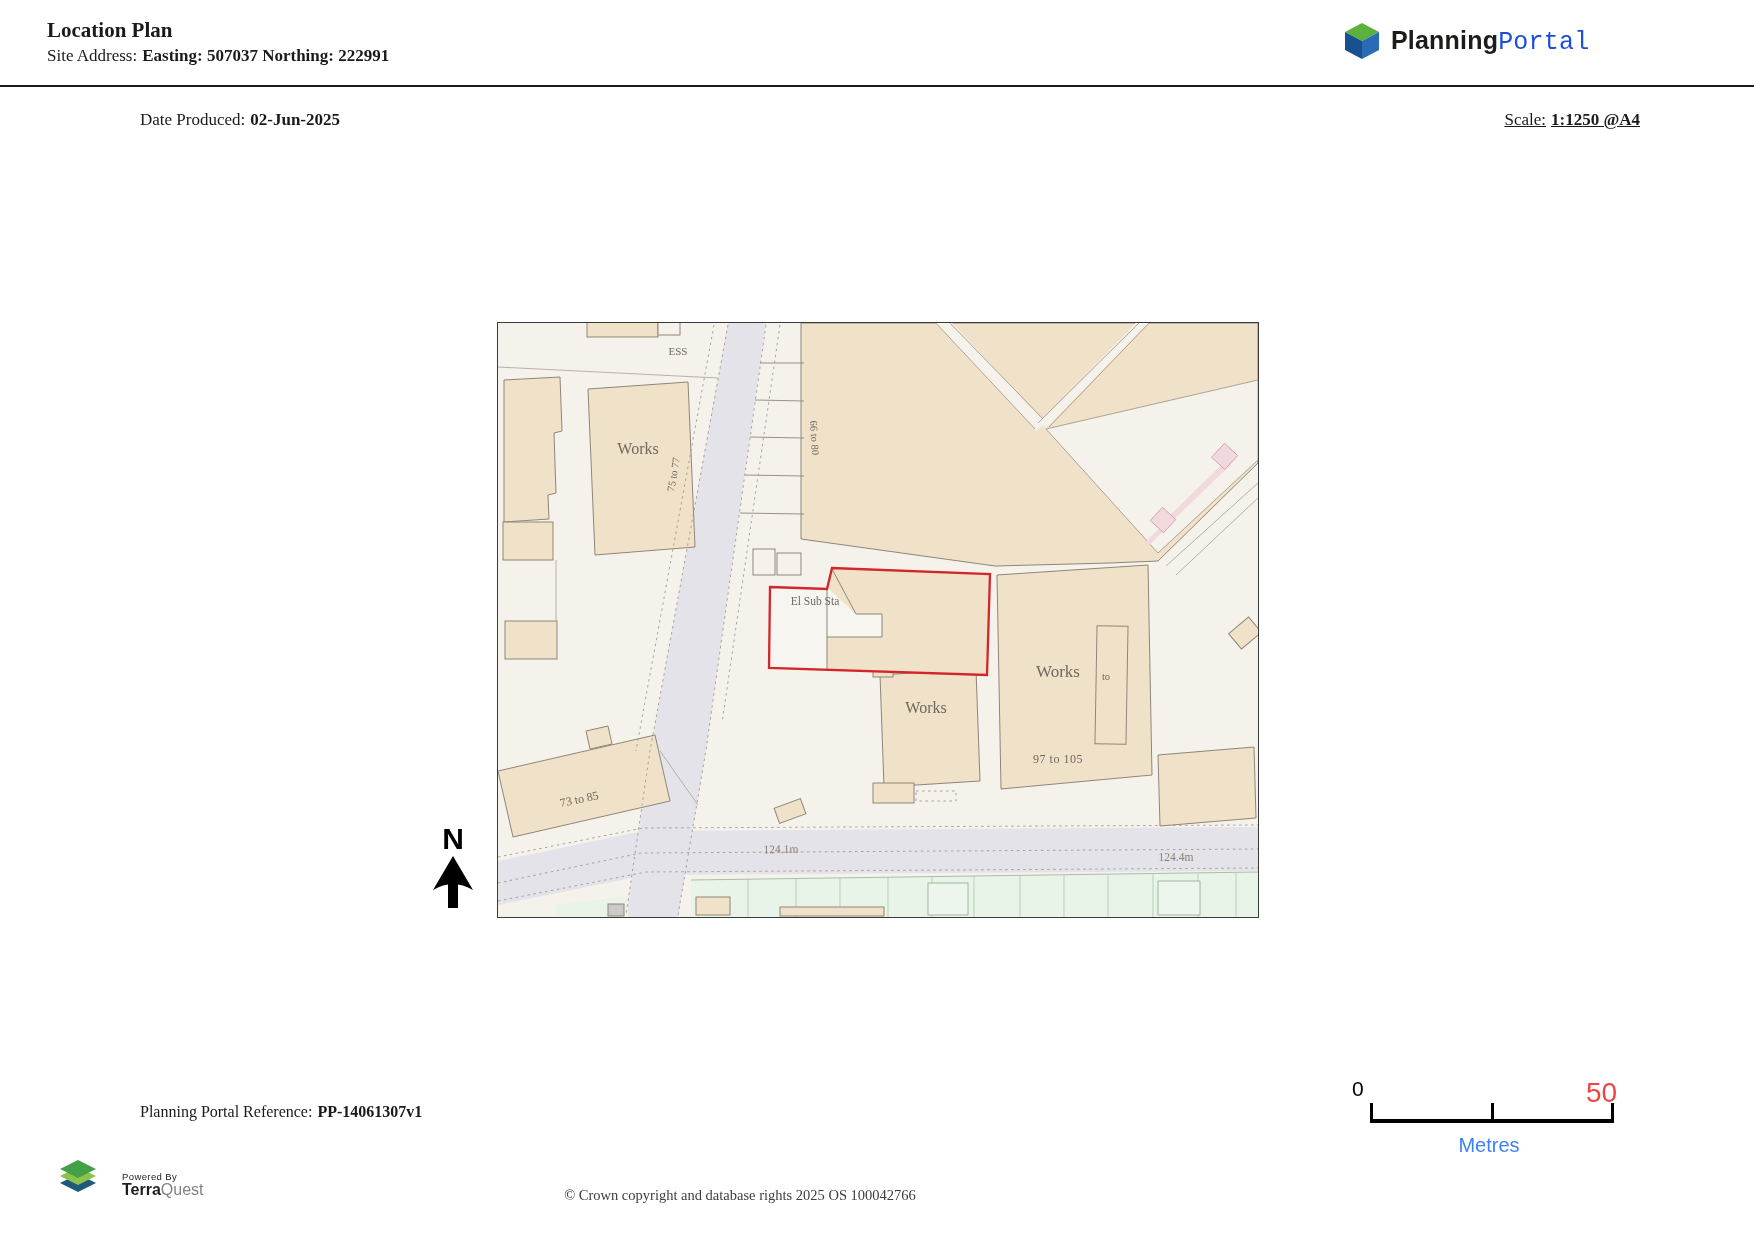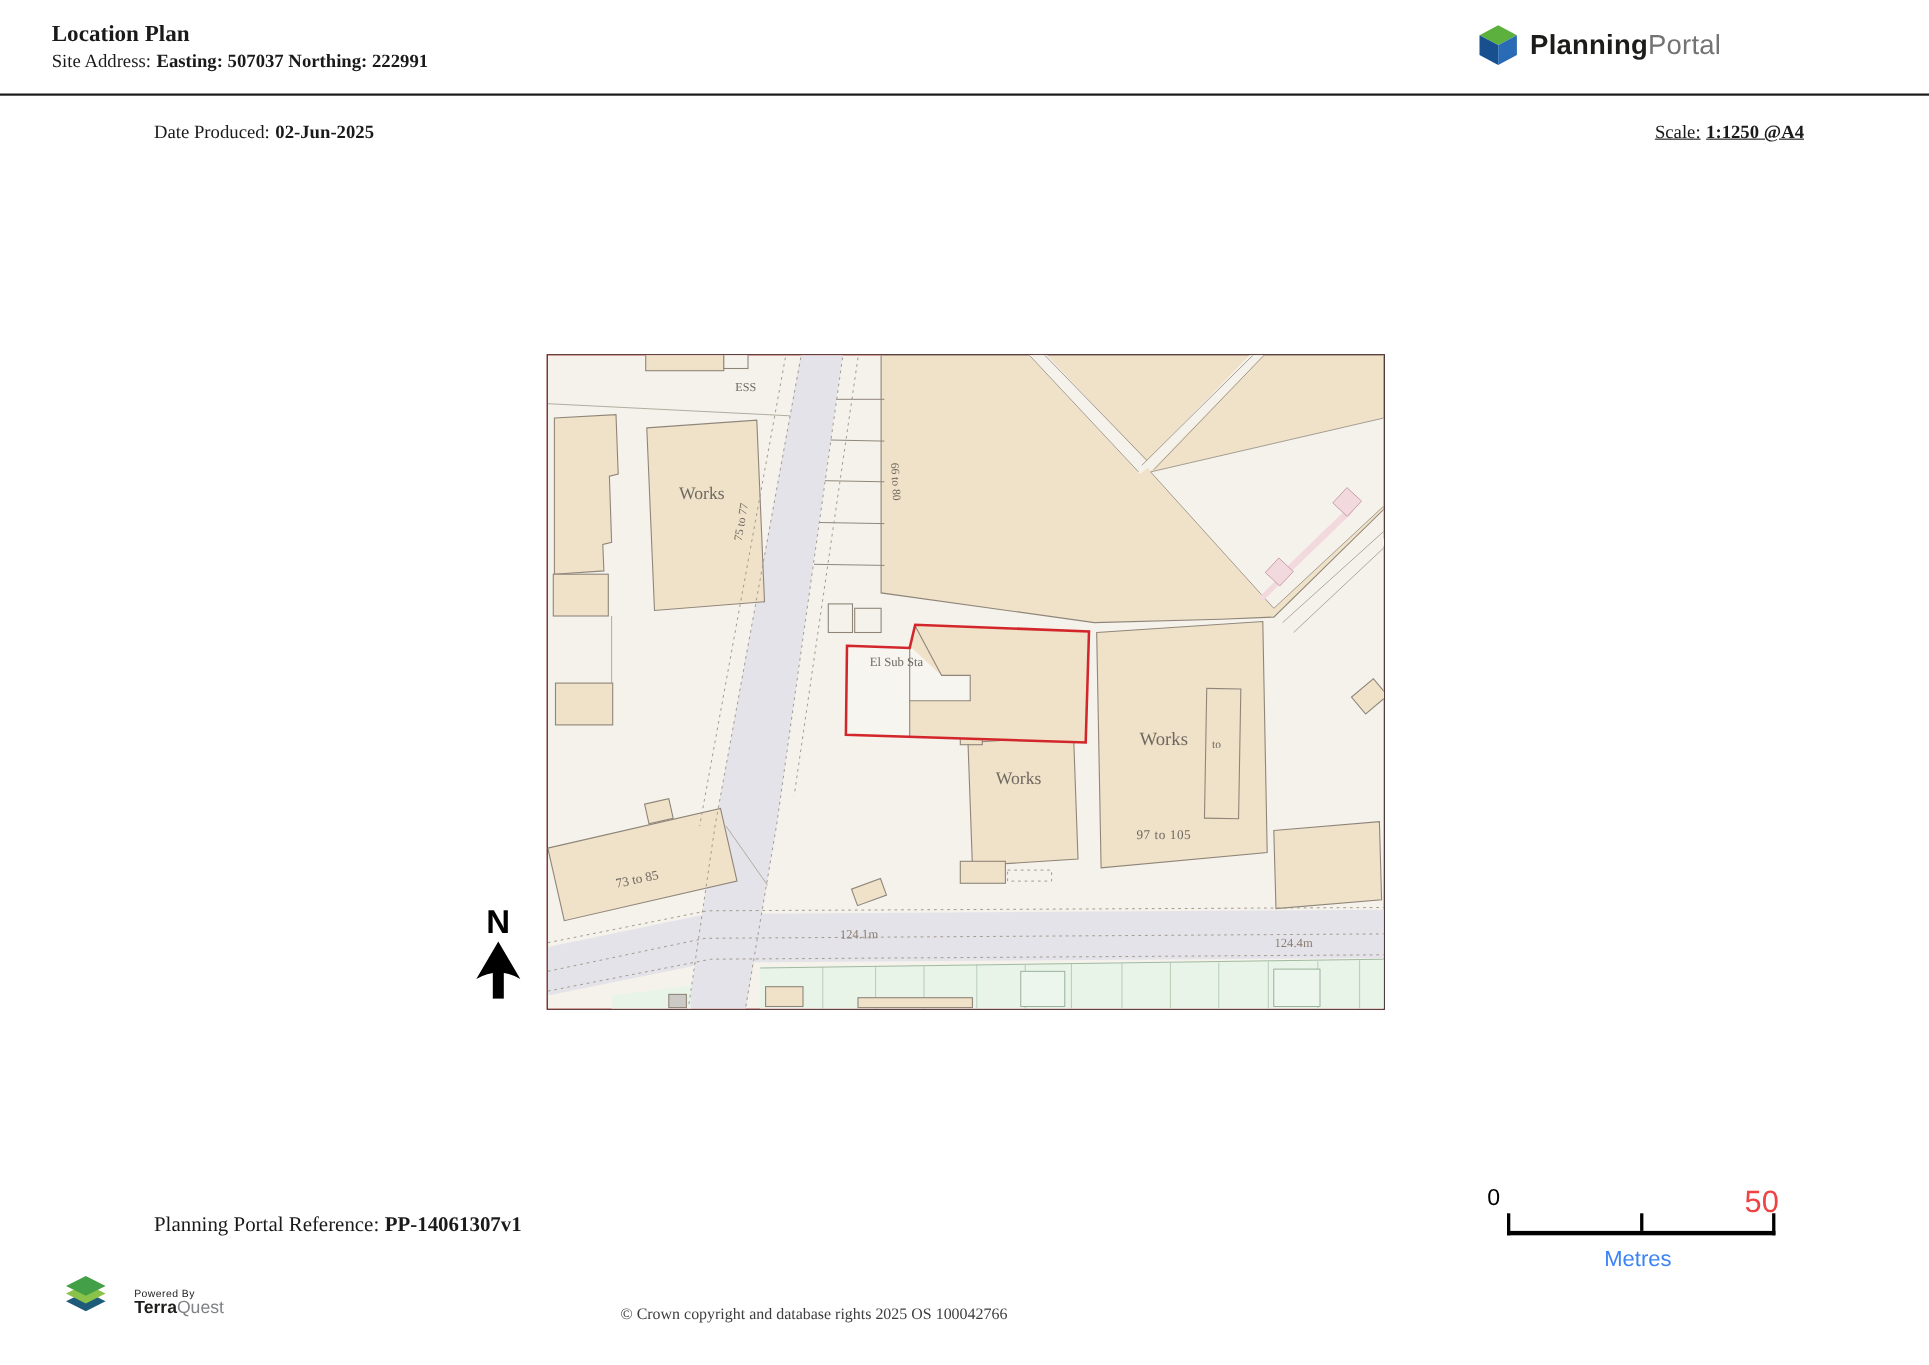--- a/index.html
+++ b/index.html
@@ -8,21 +8,21 @@
   .abs{position:absolute;}
   
   .doc-title{left:47px;top:18px;font-size:21px;font-weight:bold;}
   .site-line{left:47px;top:46px;font-size:17px;}
   .site-line b{font-weight:bold;}
   .hrule{left:0;top:85px;width:1754px;height:0;border-top:2px solid #1a1a1a;}
   .pp-logo{left:1341px;top:20px;display:flex;align-items:center;gap:8px;
            font-family:"Liberation Sans",sans-serif;}
   .pp-logo .brand{font-size:25px;letter-spacing:.2px;}
   .pp-logo .brand .b1{font-weight:bold;color:#1c1c1a;}
-  .pp-logo .brand .b2{font-weight:400;color:#737373;}
+  .pp-logo .brand .b2{font-weight:400;color:#1d4ed8;font-family:Liberation Mono, monospace;}
   
   .date-line{left:140px;top:110px;font-size:17px;}
   .scale-line{left:1310px;top:110px;width:330px;text-align:right;font-size:17px;text-decoration:underline;}
   .date-line b,.scale-line b,.ref-line b{font-weight:bold;}
   .lbl{margin-right:5px;margin-top:16px;}
   
   .map-frame{left:497px;top:322px;width:760px;height:594px;border:1.4px solid #3a3a3a;background:#ef4444;}
   .map-frame svg{display:block;}
   text.mt{font-family:"Liberation Serif",serif;fill:#6e6960;}
   text.bm{font-family:"Liberation Serif",serif;fill:#8c7e71;}
@@ -31,21 +31,21 @@
   .north .nl{font-family:"Liberation Sans",sans-serif;font-weight:bold;font-size:30px;color:#000;line-height:1;}
   
   .sb-zero{left:1352px;top:1077px;width:30px;font-family:"Liberation Sans",sans-serif;font-size:21px;color:#000;}
   .sb-fifty{left:1586px;top:1077px;width:40px;font-family:"Liberation Sans",sans-serif;font-size:28px;color:#ef4444;}
   .sb-bar{left:1370px;top:1103px;width:238px;height:16px;
           border-left:3px solid #000;border-right:3px solid #000;border-bottom:4px solid #000;}
   .sb-mid{position:absolute;left:50%;margin-left:-1.5px;top:0;width:3px;height:16px;background:#000;}
   .sb-unit{left:1370px;top:1134px;width:238px;text-align:center;
            font-family:"Liberation Sans",sans-serif;font-size:20px;color:#3b82f6;}
   
-  .ref-line{left:140px;top:1103px;font-size:19px;}
+  .ref-line{left:140px;top:1103px;font-size:16px;}
   .tq{left:58px;top:1158px;display:flex;align-items:center;gap:24px;}
   .tq-text{display:flex;flex-direction:column;font-family:"Liberation Sans",sans-serif;}
   .tq-powered{font-size:9.5px;letter-spacing:.4px;color:#222;margin-top:8px;}
   .tq-brand{font-size:16px;line-height:1.05;}
   .tq-brand .b1{font-weight:bold;color:#1d1d1b;}
   .tq-brand .b2{font-weight:400;color:#7f8184;}
   .copyright{left:0;top:1187px;width:1480px;text-align:center;font-size:14.5px;color:#3d3d3d;}
 </style>
 </head>
 <body>

